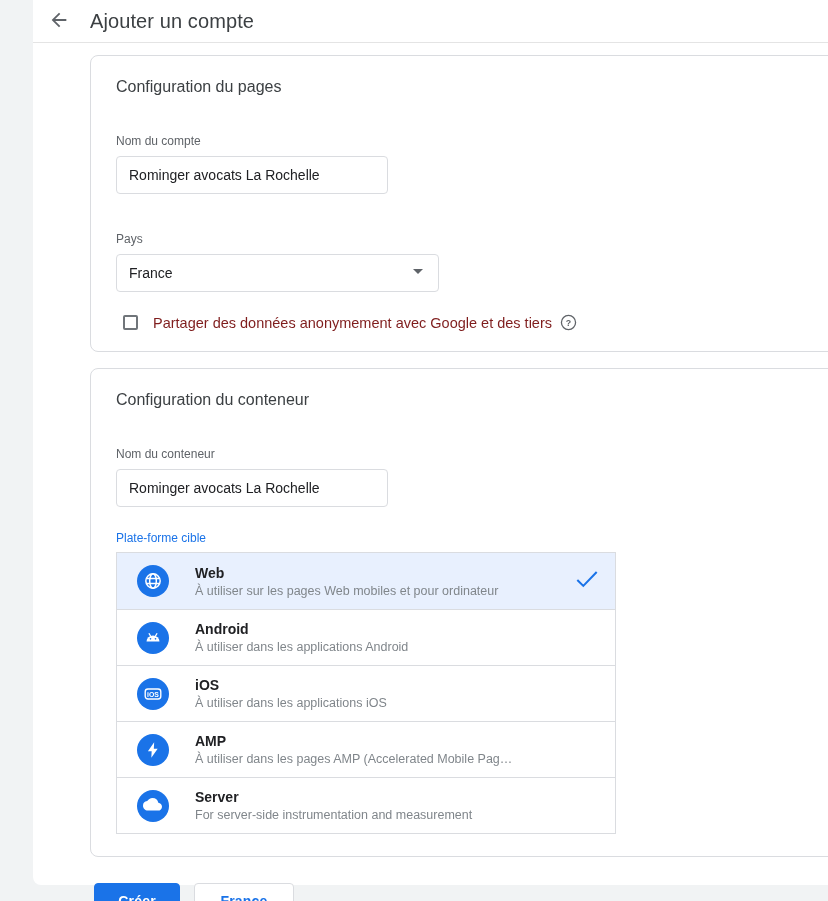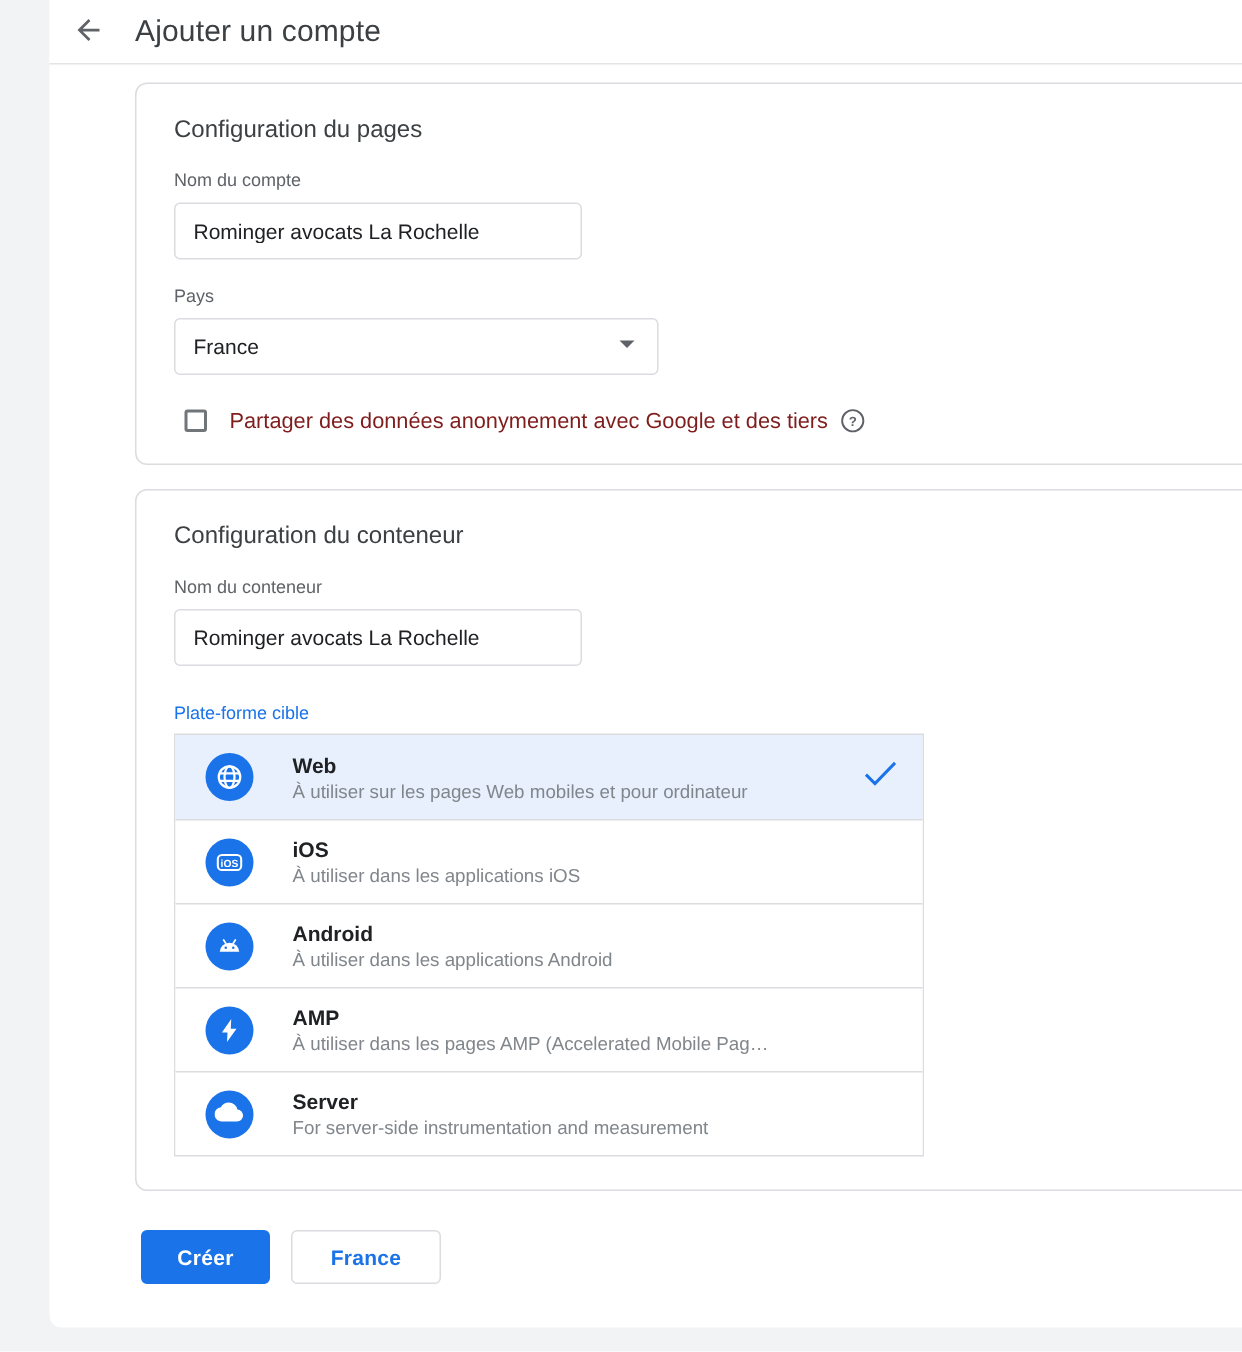--- a/index.html
+++ b/index.html
@@ -24,21 +24,21 @@
   }
   .page-title { margin-left:19px; font-size:20px; color:#3c4043; font-weight:400; letter-spacing:0.1px; }
   
   .card {
     margin-left:57px; width:760px; border:1px solid #dadce0; border-radius:8px;
     background:#fff; padding:22px 25px 20px 25px;
   }
   .card-1 { margin-top:12px; }
   .card-2 { margin-top:16px; padding-bottom:22px; }
   .card-title { font-size:16px; color:#3c4043; font-weight:400; }
-  .field-label { margin-top:17px; font-size:12px; color:#5f6368; }
+  .field-label { margin-top:38px; font-size:12px; color:#5f6368; }
   .field-label.blue { color:#1a73e8; margin-top:24px; }
   .text-input {
     margin-top:8px; display:block; width:272px; height:38px;
     border:1px solid #dadce0; border-radius:4px; padding:0 12px;
     font-size:14px; color:#202124; font-family:"Liberation Sans", sans-serif;
     outline:none; background:#fff;
   }
   .select-box {
     margin-top:8px; width:323px; height:38px; border:1px solid #dadce0; border-radius:4px;
     display:flex; align-items:center; padding:0 8px 0 12px; cursor:pointer; background:#fff;
@@ -145,50 +145,50 @@
     </span>
     <span class="check">
       <svg width="24" height="19" viewBox="0 0 26 20">
               <path fill="none" stroke="#1a73e8" stroke-width="2.2" d="M2.5 11l6.5 6.5L23.5 2.5"></path>
             </svg>
     </span>
   </div>
 
   <div class="platform-row">
     <span class="icon-circle">
-            <svg width="22" height="22" viewBox="0 0 24 24">
-    <rect x="3.5" y="6.5" width="17" height="11" rx="3" fill="none" stroke="#ffffff" stroke-width="1.5"></rect>
-    <text x="12" y="15" text-anchor="middle" font-size="7.5" font-weight="bold" fill="#ffffff" font-family="Liberation Sans, sans-serif">iOS</text>
-  </svg>
-          </span>
-    <span class="row-text">
-      <div class="row-title">iOS</div>
-      <div class="row-desc">À utiliser dans les applications iOS</div>
-    </span>
-
-  </div>
-
-  <div class="platform-row">
-    <span class="icon-circle">
             <svg width="20" height="20" viewBox="0 0 24 24">
     <path fill="#ffffff" d="M4.2 16.2a7.8 7.2 0 0 1 15.6 0z"></path>
     <circle cx="9" cy="13" r="1" fill="#1a73e8"></circle>
     <circle cx="15" cy="13" r="1" fill="#1a73e8"></circle>
     <path stroke="#ffffff" stroke-width="1.4" stroke-linecap="round" d="M7.3 6.8l1.7 2.6M16.7 6.8l-1.7 2.6"></path>
   </svg>
           </span>
     <span class="row-text">
       <div class="row-title">Android</div>
       <div class="row-desc">À utiliser dans les applications Android</div>
     </span>
 
   </div>
 
   <div class="platform-row">
     <span class="icon-circle">
+            <svg width="22" height="22" viewBox="0 0 24 24">
+    <rect x="3.5" y="6.5" width="17" height="11" rx="3" fill="none" stroke="#ffffff" stroke-width="1.5"></rect>
+    <text x="12" y="15" text-anchor="middle" font-size="7.5" font-weight="bold" fill="#ffffff" font-family="Liberation Sans, sans-serif">iOS</text>
+  </svg>
+          </span>
+    <span class="row-text">
+      <div class="row-title">iOS</div>
+      <div class="row-desc">À utiliser dans les applications iOS</div>
+    </span>
+
+  </div>
+
+  <div class="platform-row">
+    <span class="icon-circle">
             <svg width="20" height="20" viewBox="0 0 24 24">
     <path fill="#ffffff" d="M13.4 2.8 5.9 13.5h4.5L10 21.2l7.6-10.7h-4.6z"></path>
   </svg>
           </span>
     <span class="row-text">
       <div class="row-title">AMP</div>
       <div class="row-desc">À utiliser dans les pages AMP (Accelerated Mobile Pag…</div>
     </span>
 
   </div>

